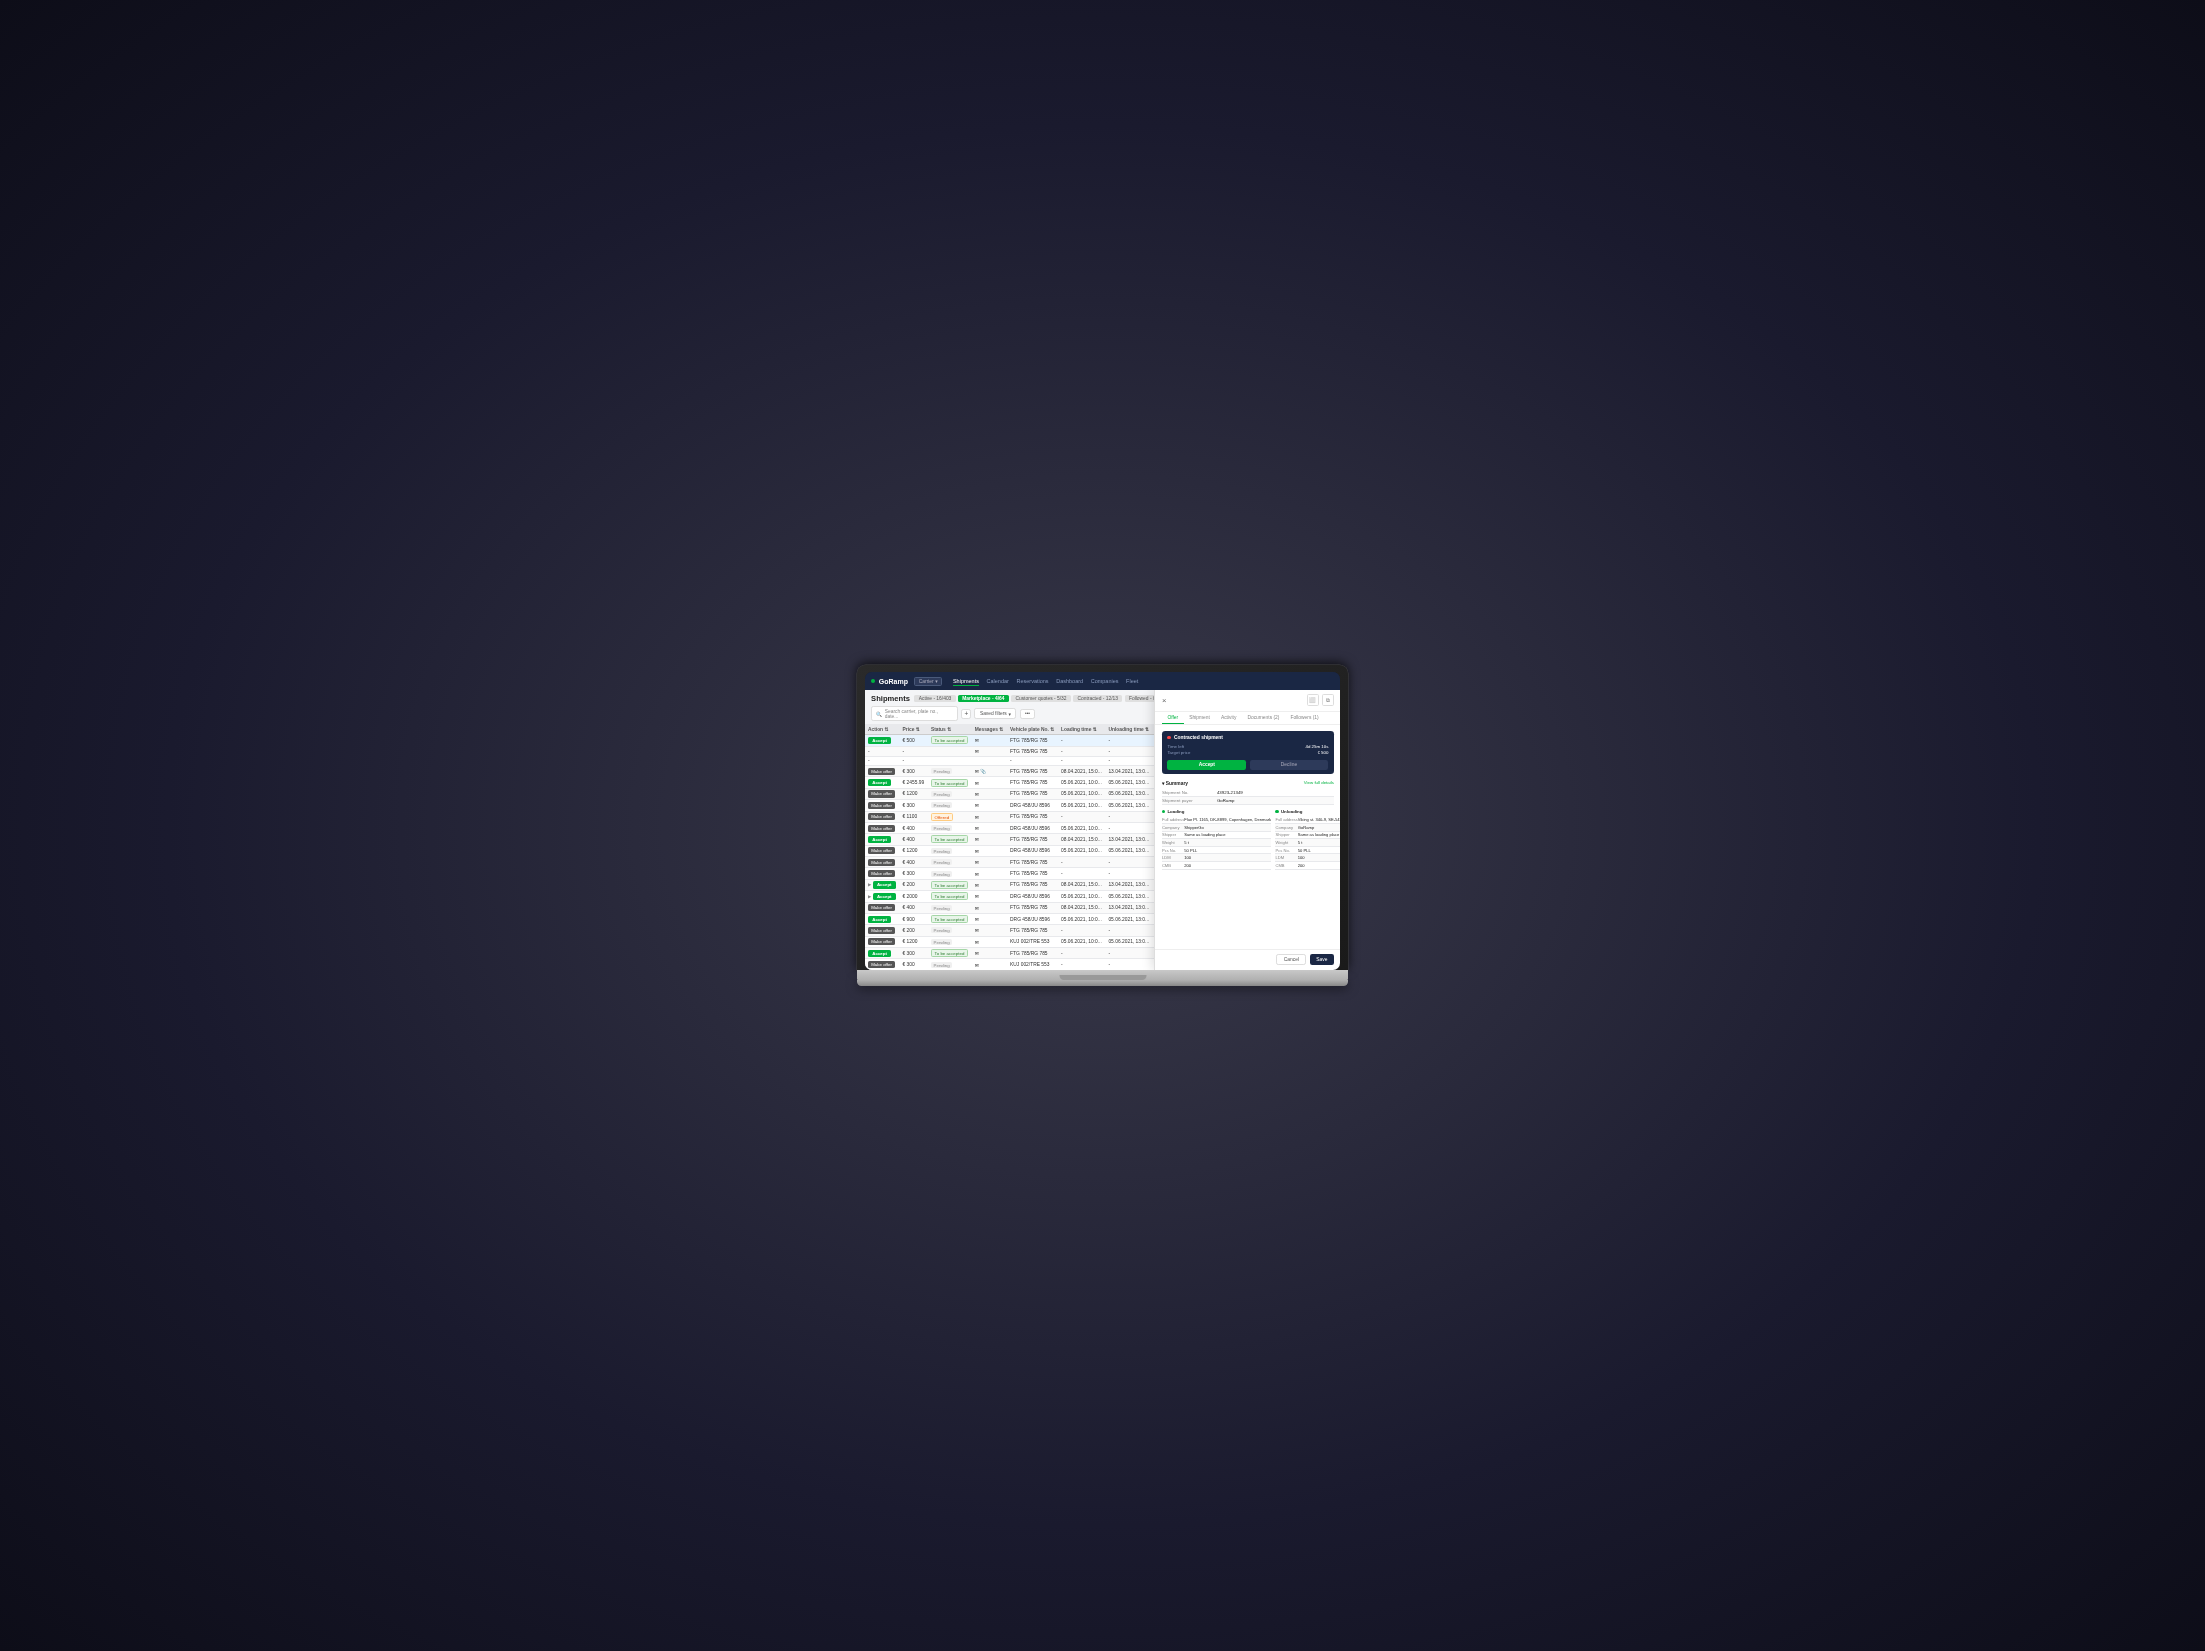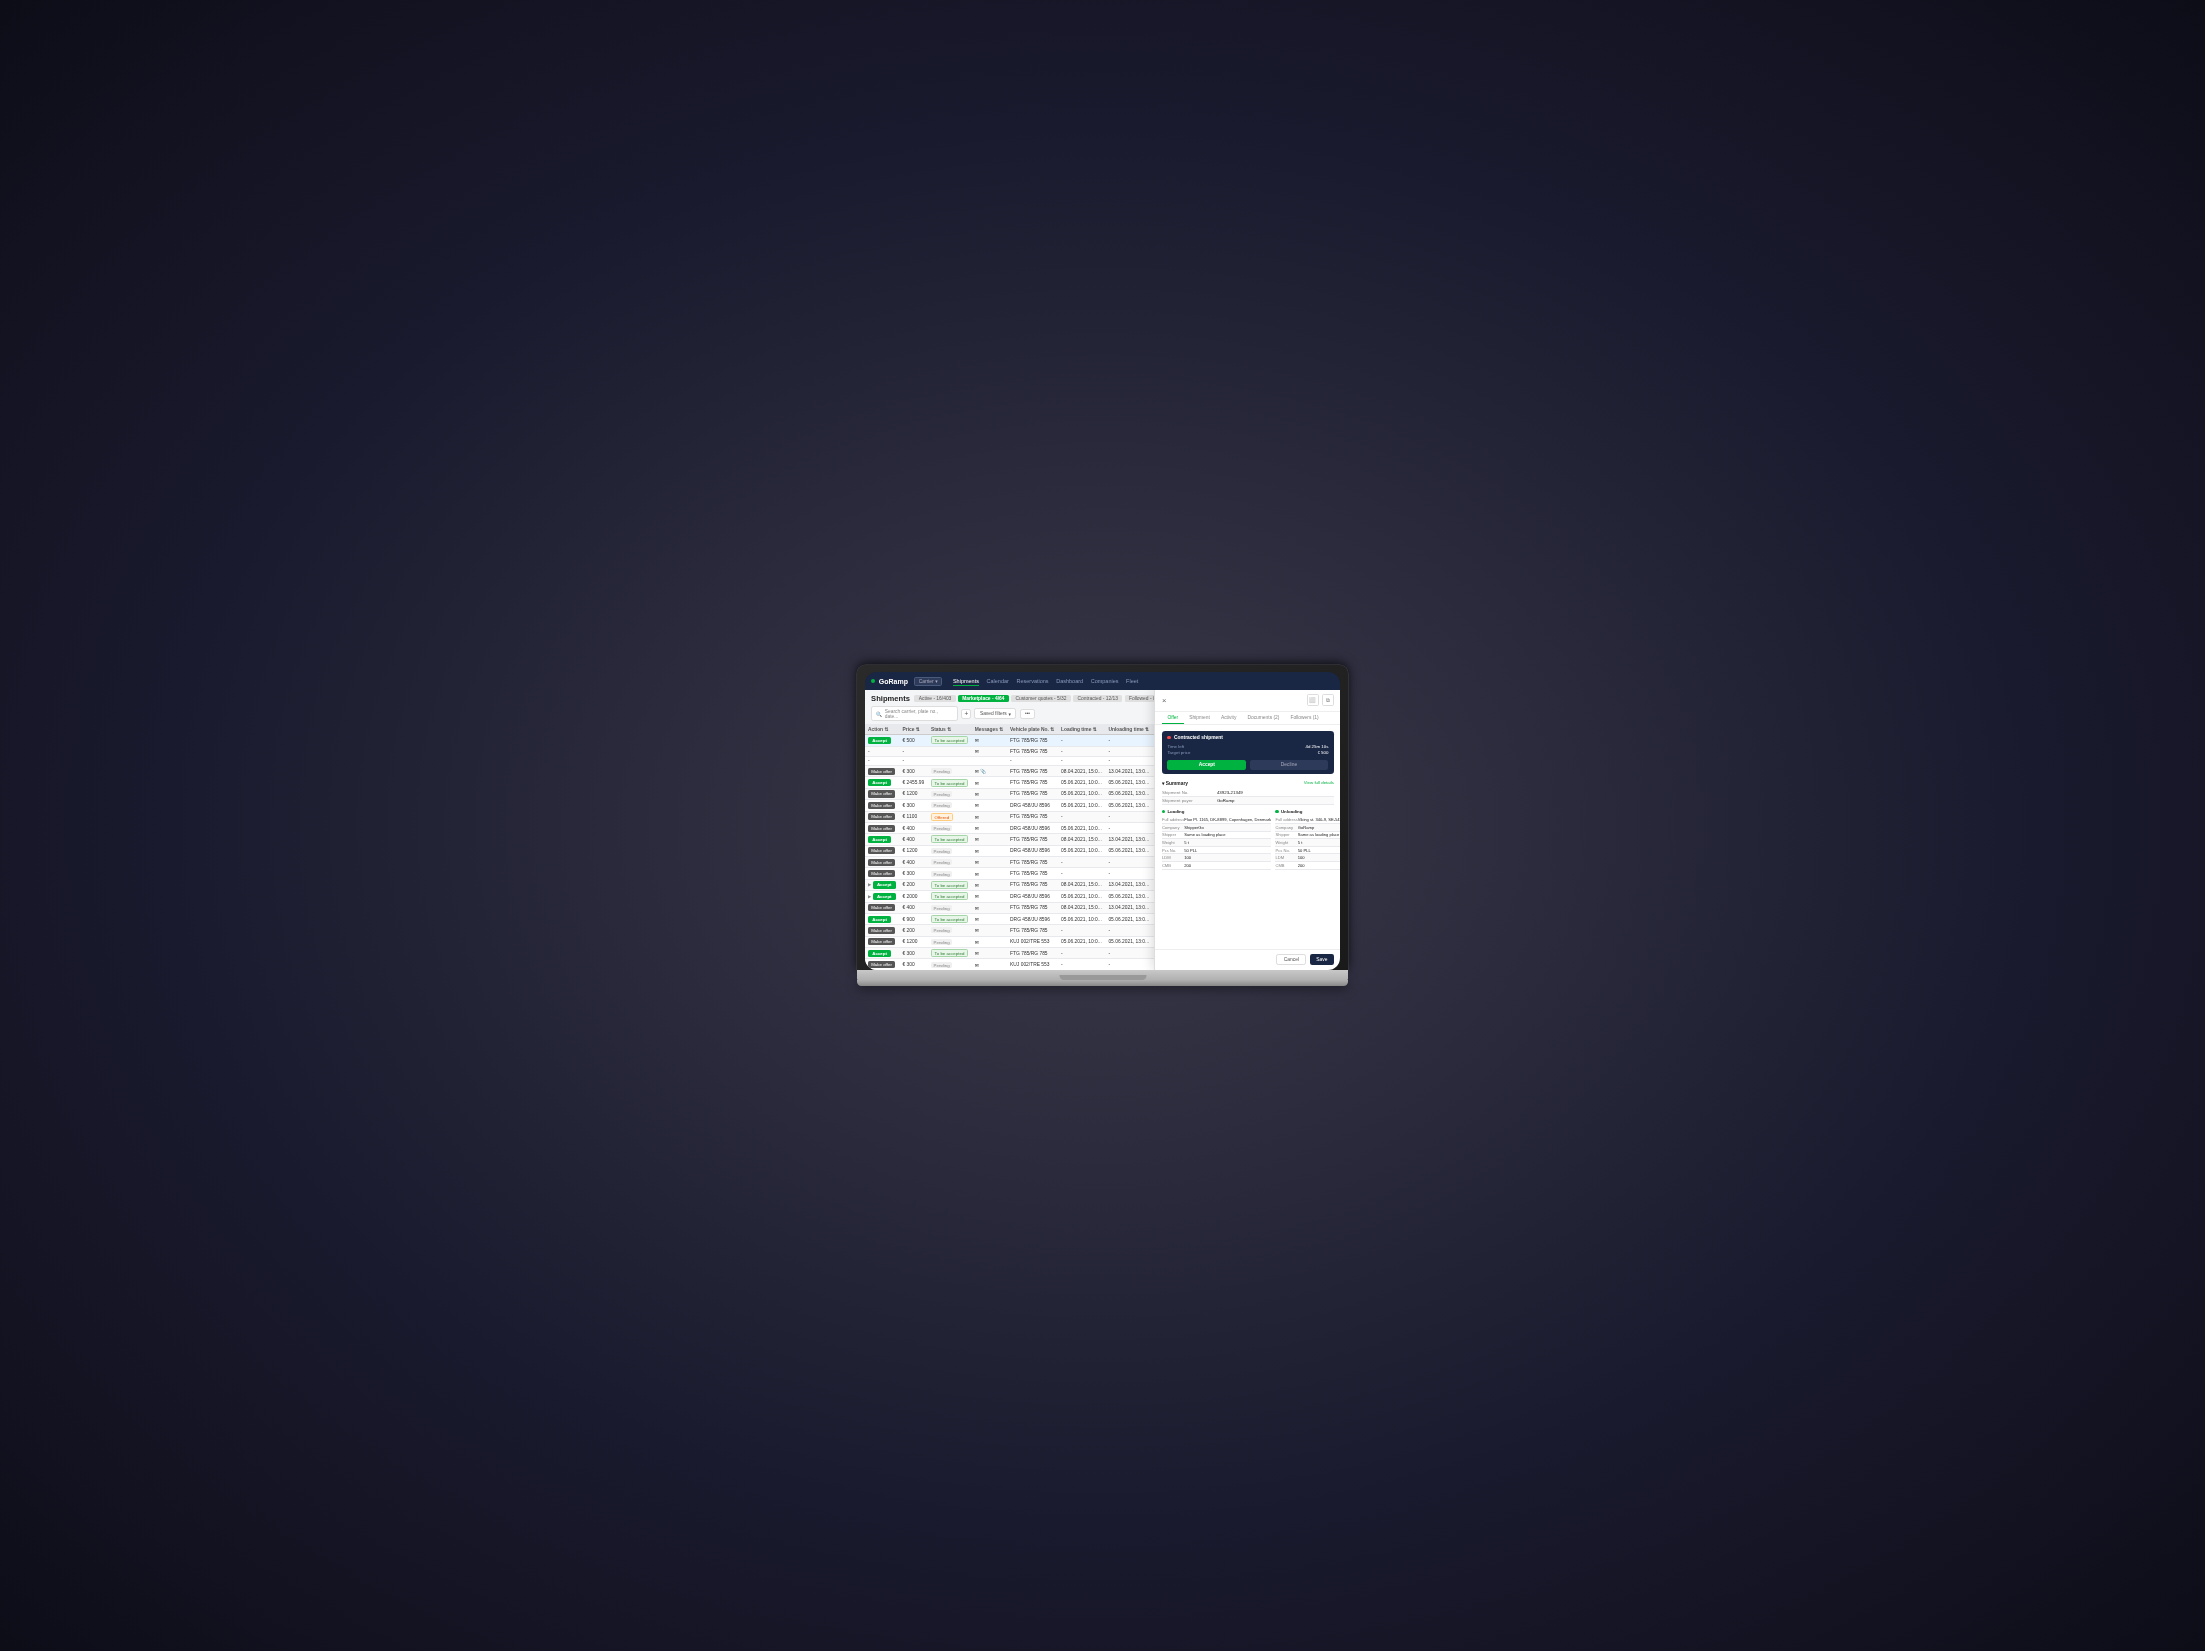--- a/index.html
+++ b/index.html
@@ -21,21 +21,21 @@
 
     .laptop-screen-bezel {
       background: linear-gradient(145deg, #2a2a2a, #1a1a1a);
       border-radius: 8.7px 8.7px 0 0;
       padding: 7.6px 7.6px 0 7.6px;
       box-shadow: 0 0 0 0.5px #444, 0 -1.1px 11px rgba(0,0,0,0.8);
     }
 
     .screen {
       background: #1e2235;
-      border-radius: 12px;
+      border-radius: 7px;
       overflow: hidden;
       position: relative;
       width: 100%;
       aspect-ratio: 16/10;
     }
 
     .laptop-base {
       background: linear-gradient(to bottom, #c8c8c8, #b0b0b0);
       height: 9.8px;
       border-radius: 0 0 1.1px 1.1px;

